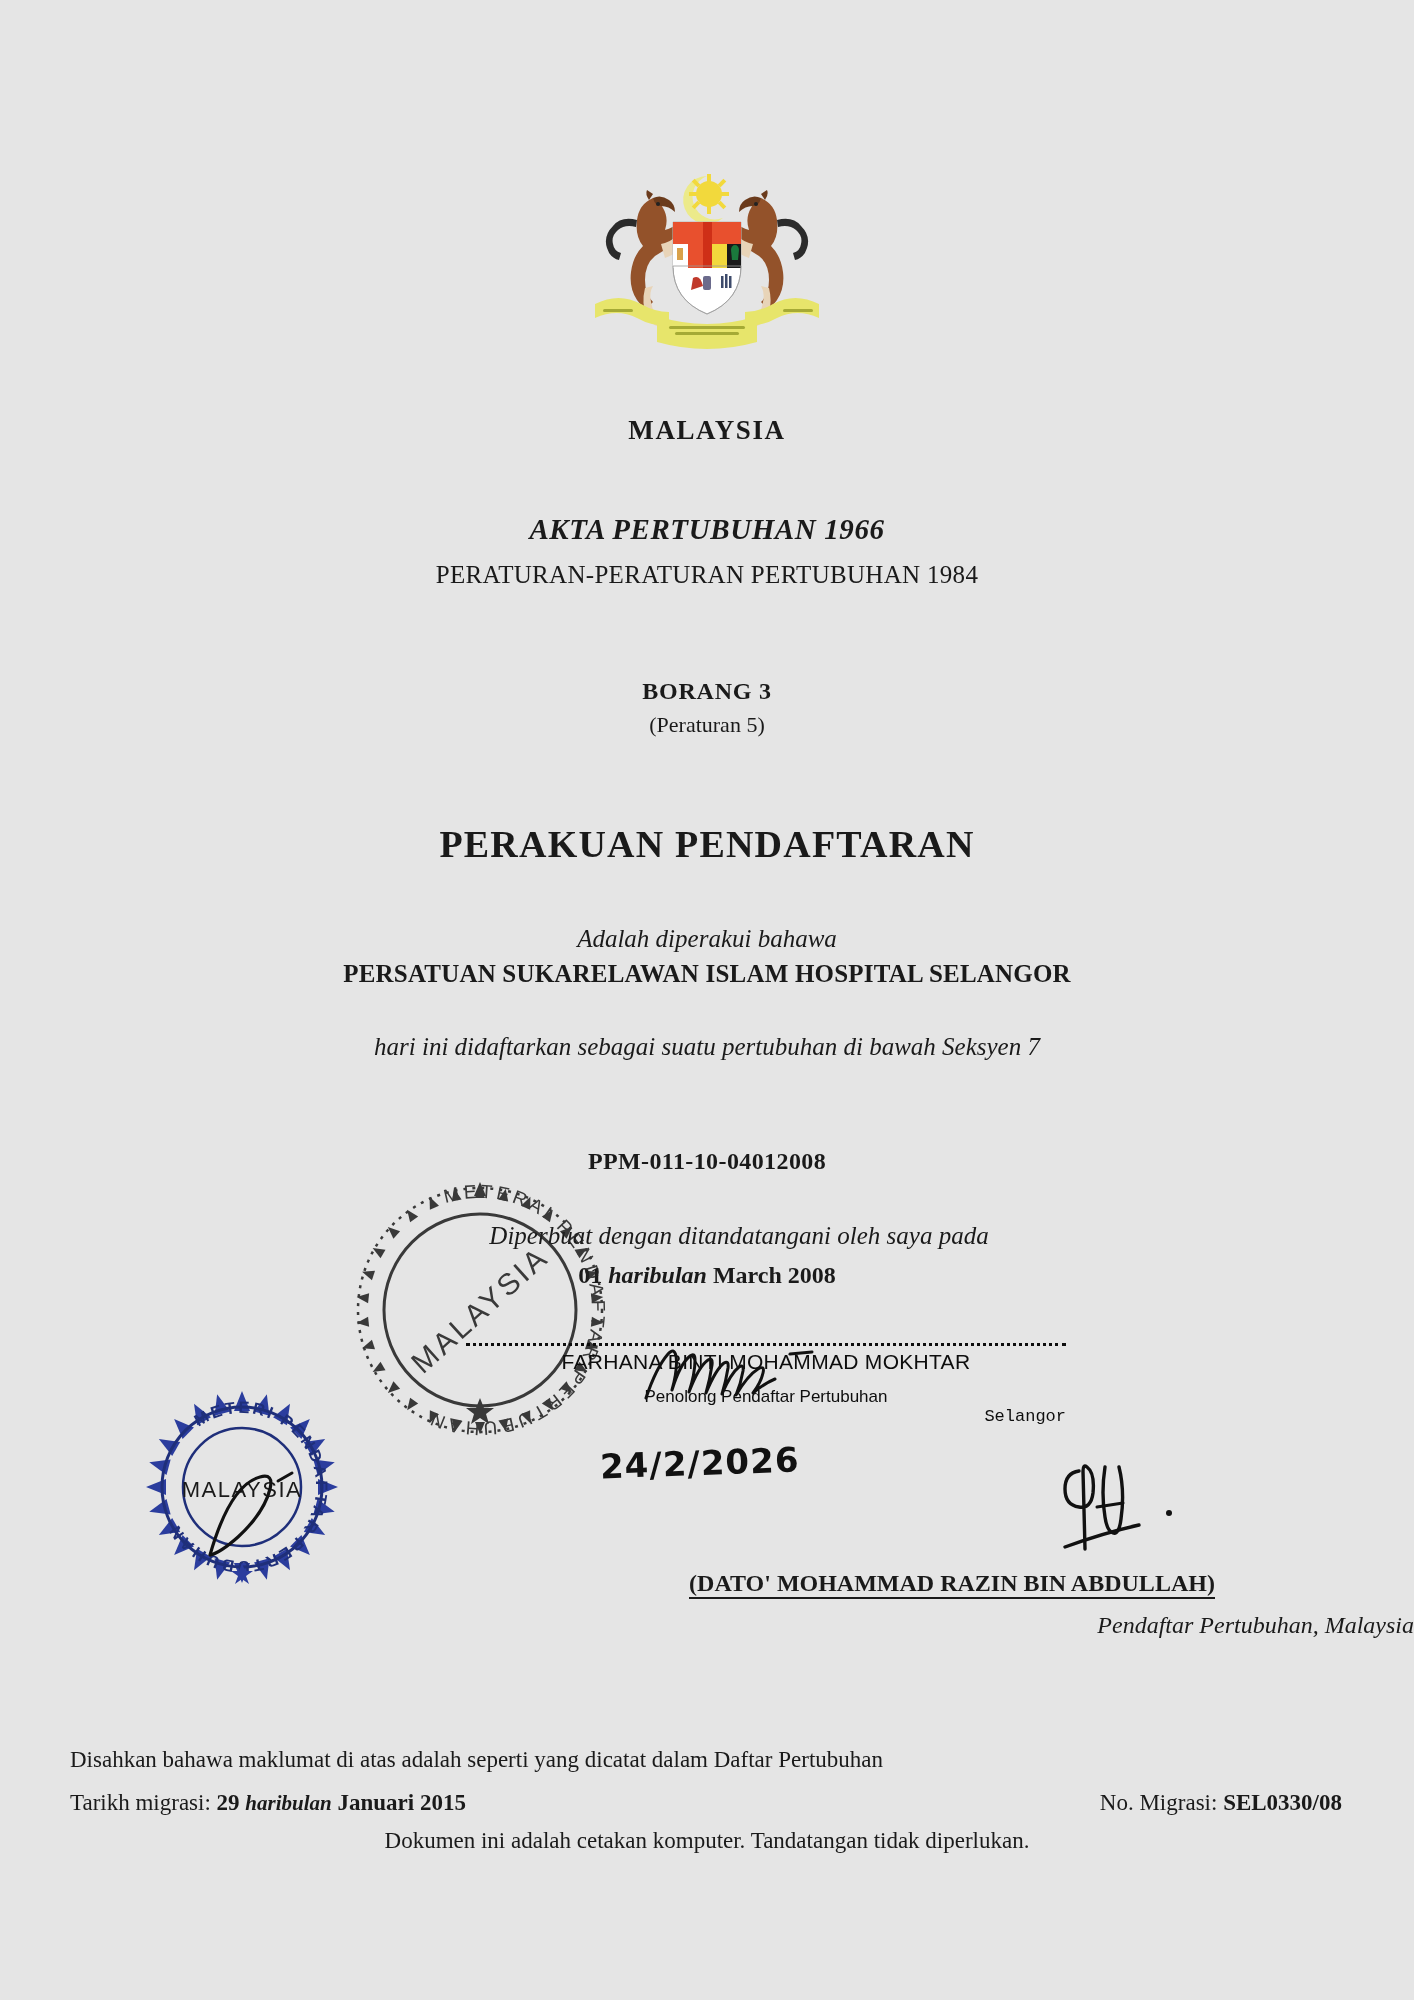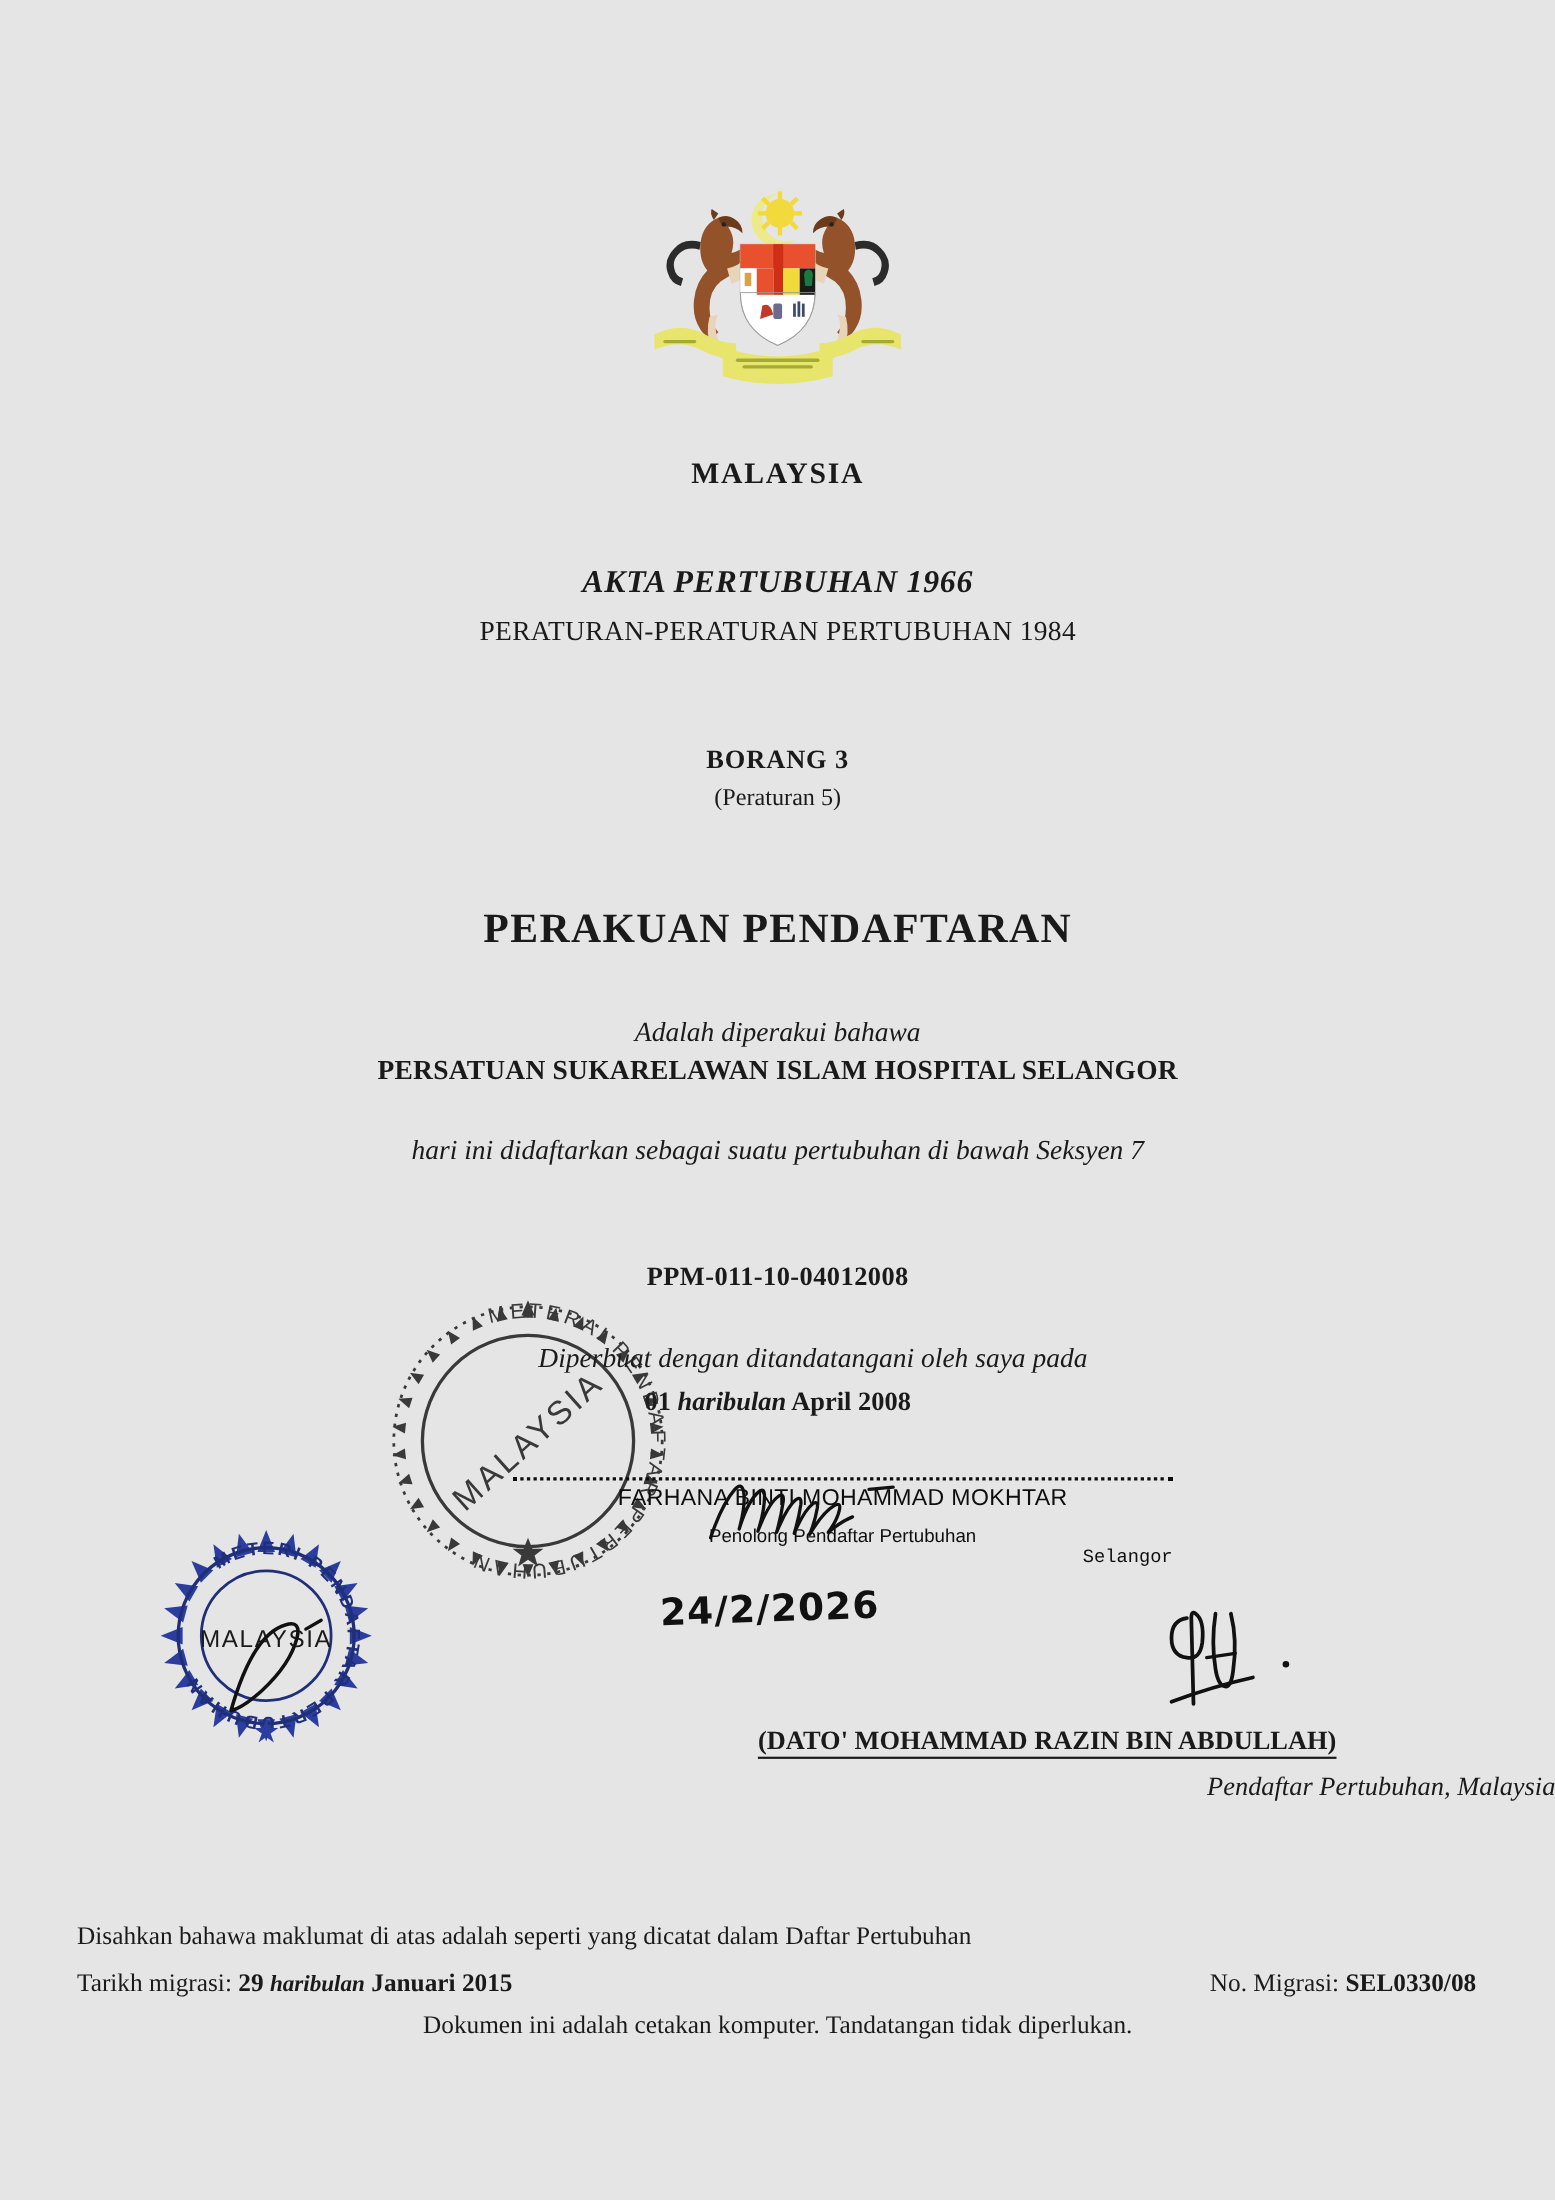--- a/index.html
+++ b/index.html
@@ -282,21 +282,21 @@
   <div class="t-org center">PERSATUAN SUKARELAWAN ISLAM HOSPITAL SELANGOR</div>
 
   <div class="t-para1 center">hari ini didaftarkan sebagai suatu pertubuhan di bawah Seksyen 7</div>
 
   <div class="t-regno center">PPM-011-10-04012008</div>
 
   <div class="t-diperbuat center">Diperbuat dengan ditandatangani oleh saya pada</div>
   <div class="t-dateline center">
     <span>01</span>
     <i>haribulan</i>
-    <span>April 2008</span>
+    <span>March 2008</span>
   </div>
 
   <div class="stamp-meterai">
     <svg viewBox="0 0 300 300" width="300" height="300">
       <defs>
         <path id="meteraiArc" d="M150,150 m-112,0 a112,112 0 1,1 224,0 a112,112 0 1,1 -224,0"></path>
       </defs>
       <circle cx="150" cy="150" r="122" fill="none" stroke="#222" stroke-width="2.5" stroke-dasharray="3 6"></circle>
       <circle cx="150" cy="150" r="96" fill="none" stroke="#222" stroke-width="3"></circle>
       <g fill="#222">

